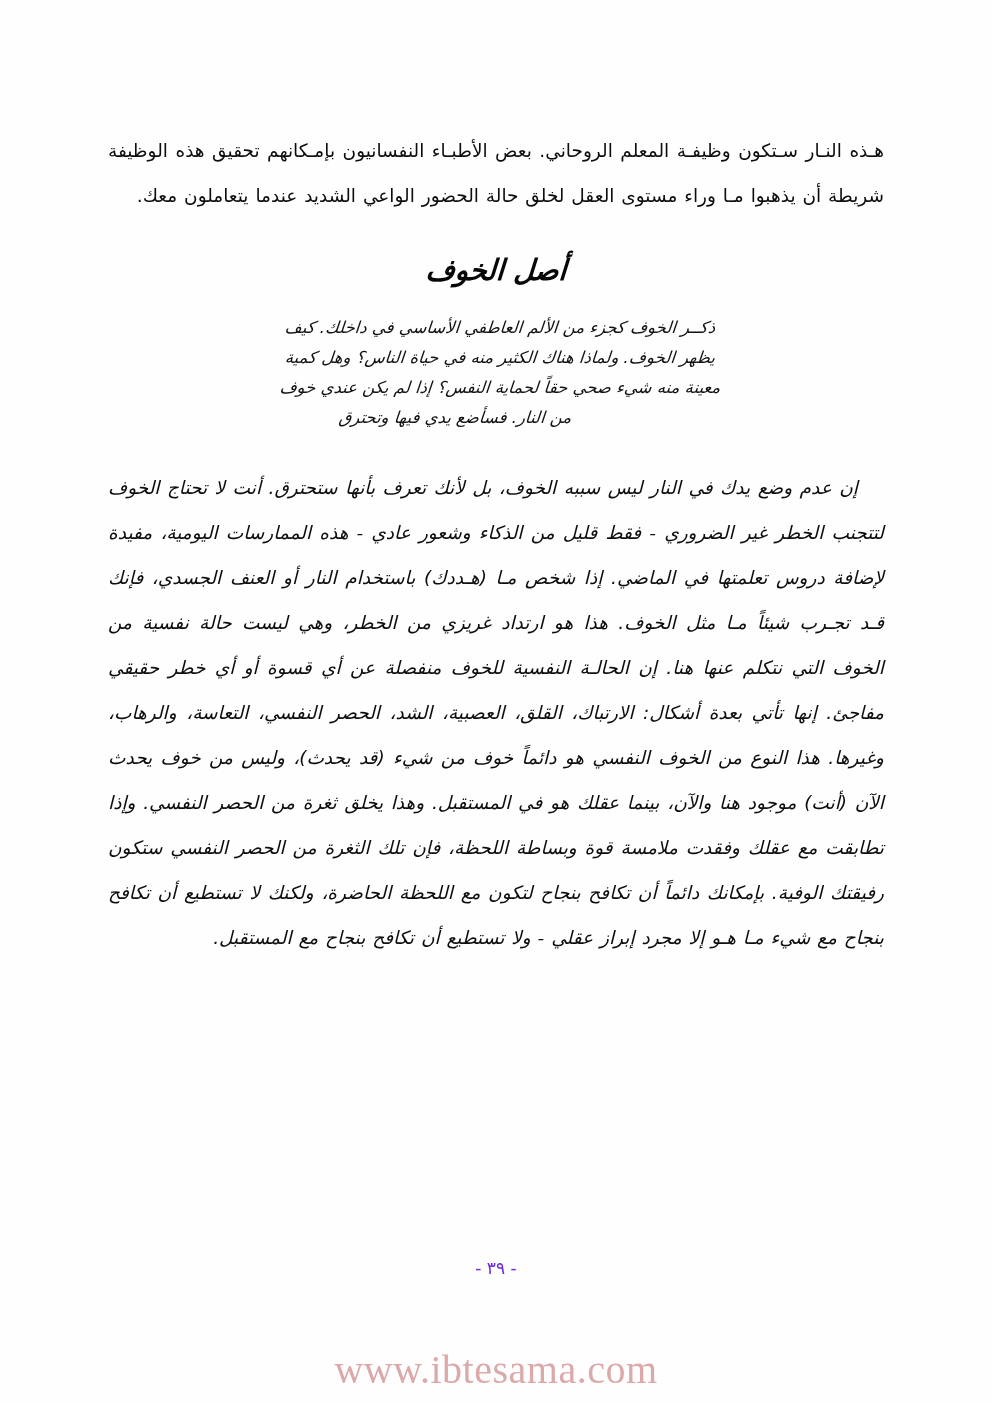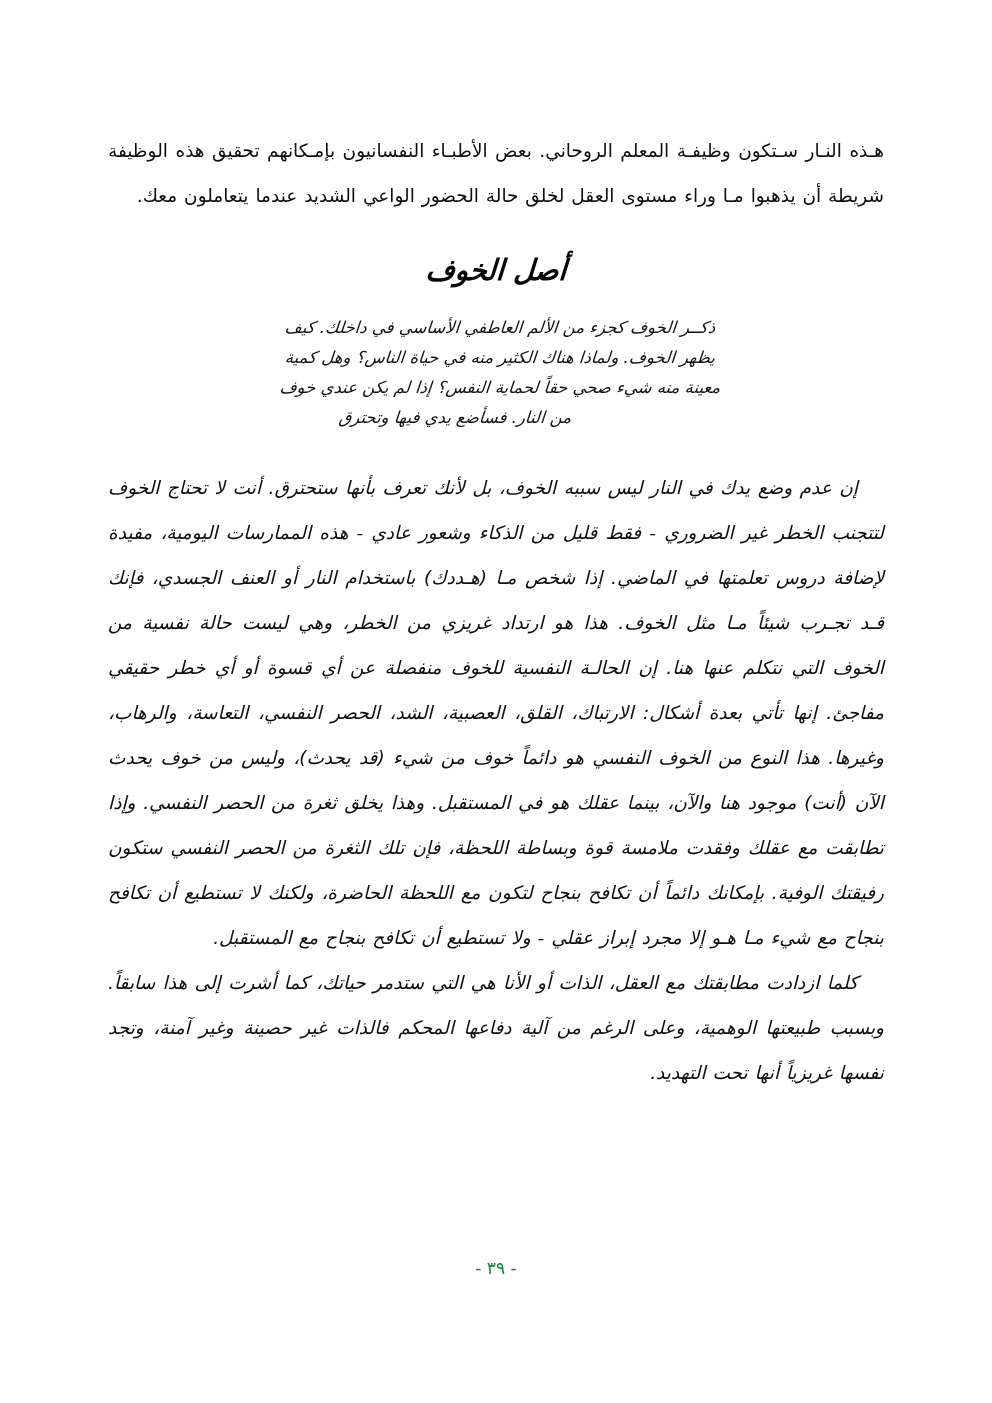--- a/index.html
+++ b/index.html
@@ -98,21 +98,21 @@
 
   
   .folio {
     position: absolute;
     top: 1258px;
     left: 0;
     right: 0;
     text-align: center;
     font-family: "DejaVu Sans", "Liberation Sans", sans-serif;
     font-size: 17px;
-    color: #15803d;
+    color: #6d28d9;
     letter-spacing: 2px;
   }
 
   
   .watermark {
     position: absolute;
     top: 1346px;
     left: 0;
     right: 0;
     text-align: center;
@@ -140,20 +140,20 @@
       <div class="quote-line l1">ذكــر الخوف كجزء من الألم العاطفي الأساسي في داخلك. كيف</div>
       <div class="quote-line l2">يظهر الخوف. ولماذا هناك الكثير منه في حياة الناس؟ وهل كمية</div>
       <div class="quote-line l3">معينة منه شيء صحي حقاً لحماية النفس؟ إذا لم يكن عندي خوف</div>
       <div class="quote-line l4">من النار. فسأضع يدي فيها وتحترق</div>
     </div>
 
     <div class="gap-sm"></div>
 
     <p class="para lead">إن عدم وضع يدك في النار ليس سببه الخوف، بل لأنك تعرف بأنها ستحترق. أنت لا تحتاج الخوف لتتجنب الخطر غير الضروري - فقط قليل من الذكاء وشعور عادي - هذه الممارسات اليومية، مفيدة لإضافة دروس تعلمتها في الماضي. إذا شخص مـا (هـددك) باستخدام النار أو العنف الجسدي، فإنك قـد تجـرب شيئاً مـا مثل الخوف. هذا هو ارتداد غريزي من الخطر، وهي ليست حالة نفسية من الخوف التي نتكلم عنها هنا. إن الحالـة النفسية للخوف منفصلة عن أي قسوة أو أي خطر حقيقي مفاجئ. إنها تأتي بعدة أشكال: الارتباك، القلق، العصبية، الشد، الحصر النفسي، التعاسة، والرهاب، وغيرها. هذا النوع من الخوف النفسي هو دائماً خوف من شيء (قد يحدث)، وليس من خوف يحدث الآن (أنت) موجود هنا والآن، بينما عقلك هو في المستقبل. وهذا يخلق ثغرة من الحصر النفسي. وإذا تطابقت مع عقلك وفقدت ملامسة قوة وبساطة اللحظة، فإن تلك الثغرة من الحصر النفسي ستكون رفيقتك الوفية. بإمكانك دائماً أن تكافح بنجاح لتكون مع اللحظة الحاضرة، ولكنك لا تستطيع أن تكافح بنجاح مع شيء مـا هـو إلا مجرد إبراز عقلي - ولا تستطيع أن تكافح بنجاح مع المستقبل.</p>
 
-    <p class="para lead">كلما ازدادت مطابقتك مع العقل، الذات أو الأنا هي التي ستدمر حياتك، كما أشرت إلى هذا سابقاً. وبسبب طبيعتها الوهمية، وعلى الرغم من آلية دفاعها المحكم فالذات غير حصينة وغير آمنة، وتجد نفسها غريزياً أنها تحت التهديد.</p>
 
   </div>
 
   <div class="folio">- ٣٩ -</div>
 
+  <div class="watermark" style="color: rgb(219, 169, 169);">www.ibtesama.com</div>
 
 </div>
 
 </body></html>

